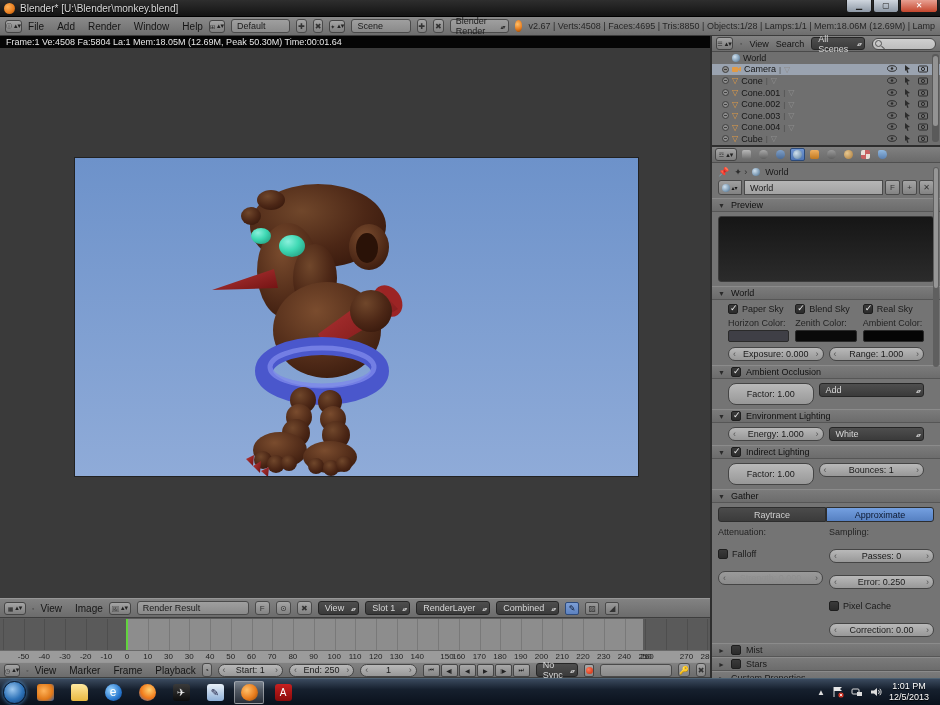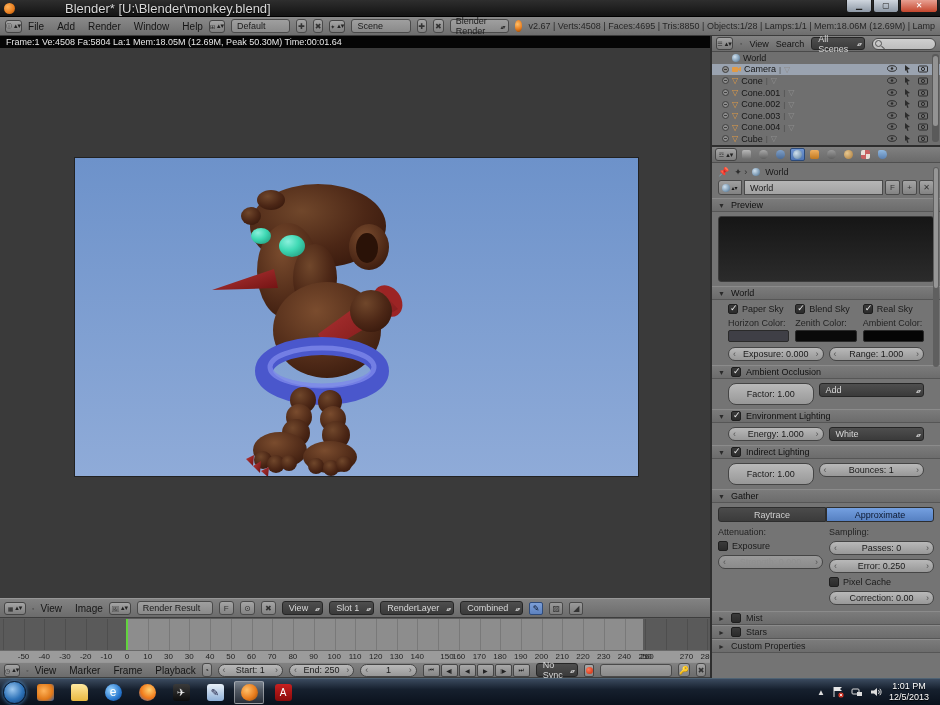--- a/index.html
+++ b/index.html
@@ -6,21 +6,21 @@
   html,body { width:940px; height:705px; overflow:hidden; background:#000;
     font-family:"Liberation Sans","DejaVu Sans",sans-serif; }
   .window { position:relative; width:940px; height:705px; background:#4a4a4a; }
 
   
   .titlebar { position:absolute; left:0; top:0; width:940px; height:17px;
     background:linear-gradient(#2e2e2e,#131313); display:flex; align-items:center; padding:0 4px;
     border-bottom:1px solid #000; }
   .titlebar .app-ico { width:11px; height:11px; border-radius:50%;
     background:radial-gradient(circle at 35% 35%, #ffb25a, #e87d1e 60%, #9c4a08); margin-right:5px; }
-  .titlebar .ttl { color:#d8d8d8; font-size:13px; text-shadow:0 1px 1px #000;margin-left:45px; }
+  .titlebar .ttl { color:#d8d8d8; font-size:10px; text-shadow:0 1px 1px #000; }
   .wincontrols { position:absolute; right:2px; top:0; display:flex; }
   .wbtn { width:26px; height:13px; border:1px solid #1a1a1a; border-top:none;
     background:linear-gradient(#cfd6de,#8d98a5); border-radius:0 0 3px 3px; margin-left:1px;
     color:#222; font-size:8px; line-height:11px; text-align:center; }
   .wbtn.close { background:linear-gradient(#e8a092,#c4452c); width:38px; color:#fff; }
 
   
   .info-header { position:absolute; left:0; top:17px; width:940px; height:19px;
     background:linear-gradient(#8a8a8a,#6e6e6e); border-bottom:1px solid #3c3c3c;
     display:flex; align-items:center; gap:6px; padding:0 5px; font-size:10px; color:#111; }
@@ -157,21 +157,21 @@
   .slider.dis { color:#8f8f8f; background:linear-gradient(#9a9a9a,#8b8b8b); }
   .btn-lg { height:22px; border-radius:8px; background:linear-gradient(#b9b9b9,#989898); border:1px solid #454545;
     display:flex; align-items:center; justify-content:center; font-size:9px; }
   .dark-dd.grow { flex:1; }
   .seg { display:flex; margin:4px 6px 5px; height:15px; }
   .seg-btn { flex:1; display:flex; align-items:center; justify-content:center; font-size:9px;
     border:1px solid #2e2e2e; }
   .seg-btn.off { background:linear-gradient(#4b4b4b,#3b3b3b); color:#cfcfcf; border-radius:3px 0 0 3px; }
   .seg-btn.on { background:linear-gradient(#74a0e0,#5680c2); color:#0c1830; border-radius:0 3px 3px 0; }
   .gather-grid { display:flex; gap:6px; padding:0 6px 6px; }
-  .gather-grid > div { flex:1; display:flex; flex-direction:column; gap:4px; }
+  .gather-grid > div { flex:1; display:flex; flex-direction:column; gap:12px; }
   .collapsed-h { height:14px; display:flex; align-items:center; gap:5px; padding:0 6px;
     background:linear-gradient(#7b7b7b,#6c6c6c); border-top:1px solid #8b8b8b; border-bottom:1px solid #565656; }
   .props-scroll { position:absolute; right:1px; top:20px; width:6px; height:200px; background:#5f5f5f; border-radius:3px; }
   .props-scroll .thumb { position:absolute; left:1px; top:1px; width:4px; height:120px; background:#969696; border-radius:2px; }
 
   
   .taskbar { position:absolute; left:0; top:678px; width:940px; height:27px;
     background:linear-gradient(#3b4a5e,#16202e 40%,#0a111c); border-top:1px solid #4e6273;
     display:flex; align-items:center; padding:0 3px; gap:4px; }
   .orb { width:23px; height:23px; border-radius:50%;
@@ -320,21 +320,21 @@
     <span style="font-size:7px;color:#333">◦</span>
     <div class="menus">
 
     <span class="menu-item">View</span>
         <span class="menu-item">Image</span>
       </div>
     <div class="ed-btn">
         <span>🖼</span>
         <span class="glyph-sm">▴▾</span>
       </div>
-    <div class="field" style="width:76px">Render Result</div>
+    <div class="field" style="width:112px">Render Result</div>
     <div class="sq-btn">F</div>
     <div class="sq-btn">⊙</div>
     <div class="sq-btn">✖</div>
     <div class="dark-dd">View</div>
     <div class="dark-dd">Slot 1</div>
     <div class="dark-dd">RenderLayer</div>
     <div class="dark-dd">Combined</div>
     <div class="mini-ic active">✎</div>
     <div class="mini-ic">▨</div>
     <div class="mini-ic">◢</div>
@@ -751,21 +751,21 @@
       </div>
       <div class="seg">
         <div class="seg-btn off">Raytrace</div>
         <div class="seg-btn on">Approximate</div>
       </div>
       <div class="gather-grid">
         <div>
           <div class="lab" style="margin-top:0">Attenuation:</div>
           <div class="cb-row">
               <span class="cb"></span>
-              <span>Exposure</span>
+              <span>Falloff</span>
             </div>
           <div class="pill arr slider dis">Strength: 0.000</div>
         </div>
         <div>
           <div class="lab" style="margin-top:0">Sampling:</div>
           <div class="pill arr slider">Passes: 0</div>
           <div class="pill arr slider">Error: 0.250</div>
           <div class="cb-row">
               <span class="cb"></span>
               <span>Pixel Cache</span>

